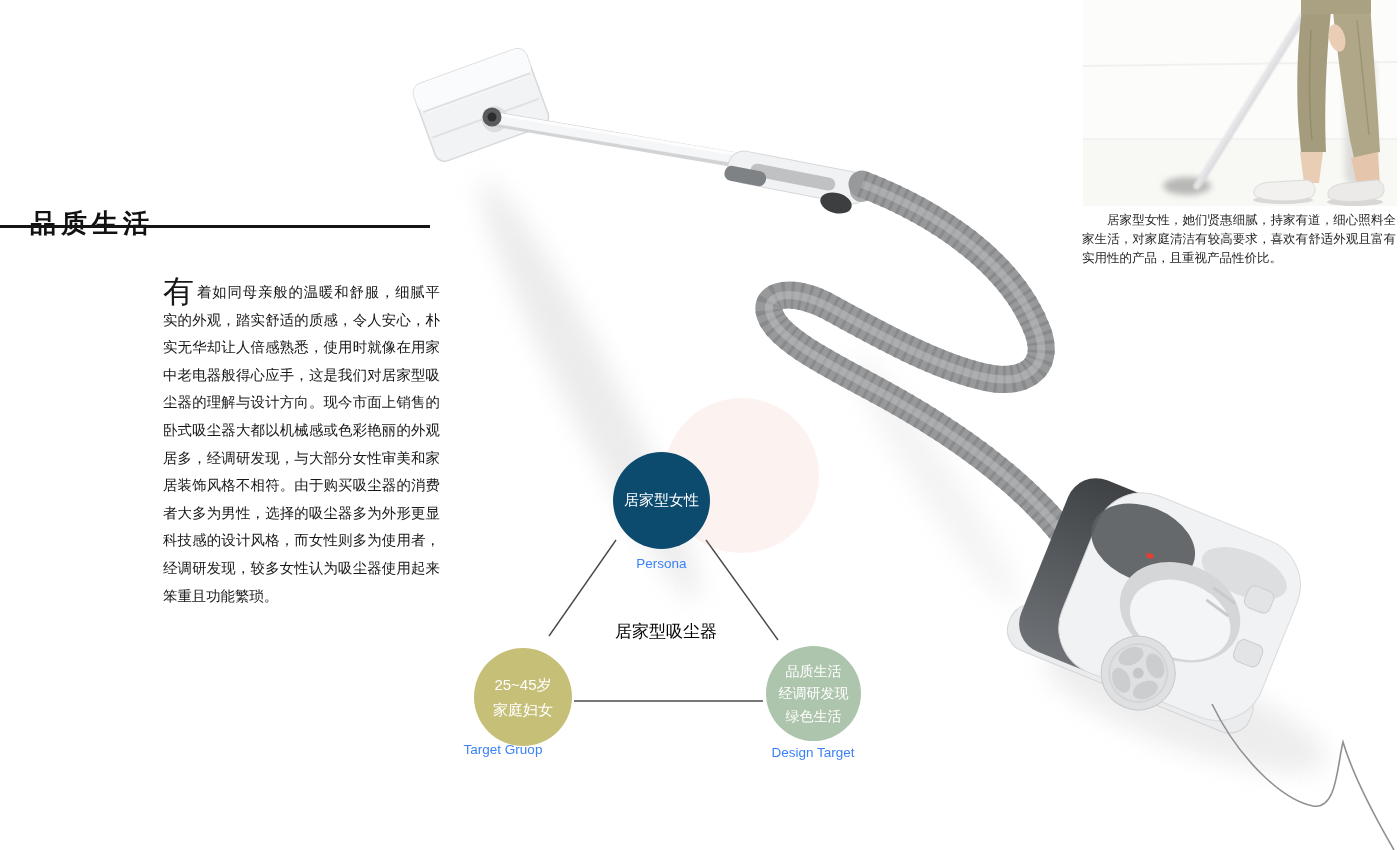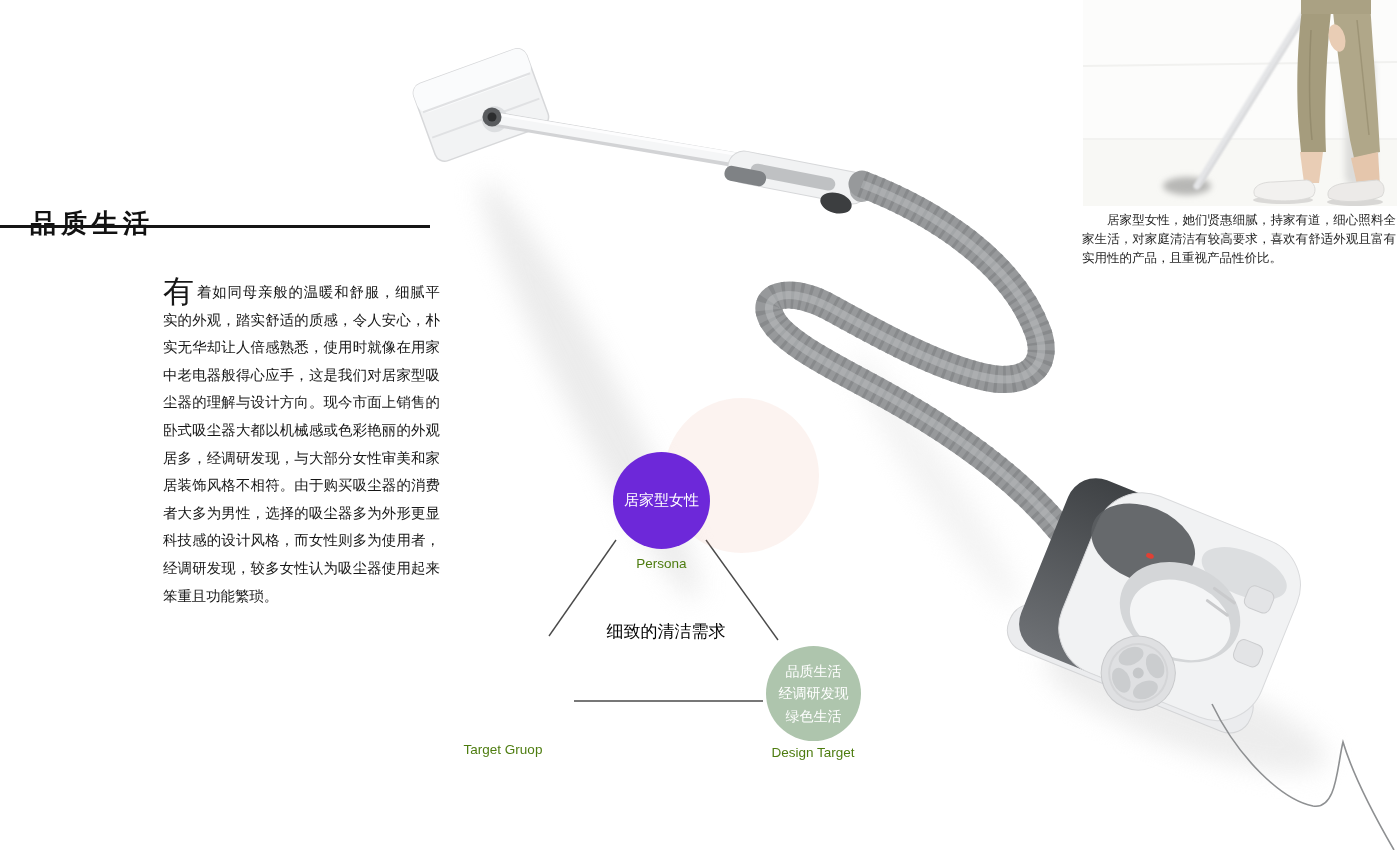--- a/index.html
+++ b/index.html
@@ -22,21 +22,21 @@
   .art{position:absolute;left:0;top:0;width:1400px;height:850px;}
 
   
   .fade-circle{position:absolute;left:664px;top:398px;width:155px;height:155px;
       border-radius:50%;background:rgba(233,163,141,.13);}
   .circle{position:absolute;border-radius:50%;display:flex;flex-direction:column;
       align-items:center;justify-content:center;color:#fff;text-align:center;}
   .circle-persona{left:613px;top:452px;width:97px;height:97px;font-size:15px;}
   .circle-target {left:474px;top:648px;width:98px;height:98px;font-size:15px;line-height:25px;}
   .circle-design {left:766px;top:646px;width:95px;height:95px;font-size:14px;line-height:22.5px;justify-content:center;}
-  .circle-caption{position:absolute;font-size:13.5px;color:#4d7c0f;text-align:center;}
+  .circle-caption{position:absolute;font-size:13.5px;color:#3b82f6;text-align:center;}
   .cap-persona{left:613px;top:556px;width:97px;}
   .cap-target {left:448px;top:742px;width:110px;}
   .cap-design {left:759px;top:745px;width:108px;}
   .center-label{position:absolute;left:596px;top:620px;width:140px;text-align:center;
       font-size:17px;color:#000;}
 
   
   .photo{position:absolute;left:1083px;top:0;width:314px;height:206px;overflow:hidden;background:#fbfbfa;}
   .photo-caption{position:absolute;left:1082px;top:211px;width:314px;margin:0;
       font-size:12.5px;line-height:19px;color:#1f1f1f;text-align:justify;text-indent:2em;}
@@ -141,34 +141,38 @@
 
   <h1 class="page-title">品质生活</h1>
   <div class="title-rule"></div>
 
   <div class="intro">
     <p><span class="dropcap">有</span><span>着如同母亲般的温暖和舒服，细腻平实的外观，踏实舒适的质感，令人安心，朴实无华却让人倍感熟悉，使用时就像在用家中老电器般得心应手，这是我们对居家型吸尘器的理解与设计方向。现今市面上销售的卧式吸尘器大都以机械感或色彩艳丽的外观居多，经调研发现，与大部分女性审美和家居装饰风格不相符。由于购买吸尘器的消费者大多为男性，选择的吸尘器多为外形更显科技感的设计风格，而女性则多为使用者，经调研发现，较多女性认为吸尘器使用起来笨重且功能繁琐。</span></p>
   </div>
 
   <div class="fade-circle"></div>
 
-  <div class="circle circle-persona" style="background-color: #6d28d9;">
+  <div class="circle circle-persona" style="background-color: #0c4a6e;">
     <span>居家型女性</span>
+  </div>
+  <div class="circle circle-target" style="background-color: rgb(198, 191, 119);">
+    <span>25~45岁</span>
+    <span>家庭妇女</span>
   </div>
   <div class="circle circle-design" style="background-color: rgb(174, 197, 173);">
     <span>品质生活</span>
     <span>经调研发现</span>
     <span>绿色生活</span>
   </div>
 
   <div class="circle-caption cap-persona">Persona</div>
   <div class="circle-caption cap-target">Target Gruop</div>
   <div class="circle-caption cap-design">Design Target</div>
 
-  <div class="center-label">细致的清洁需求</div>
+  <div class="center-label">居家型吸尘器</div>
 
   <div class="photo">
     <svg width="314" height="206" viewBox="0 0 314 206" xmlns="http://www.w3.org/2000/svg">
       <defs>
         <filter id="pb3" x="-60%" y="-60%" width="220%" height="220%">
             <feGaussianBlur stdDeviation="3"></feGaussianBlur>
           </filter>
         <filter id="pb1" x="-60%" y="-60%" width="220%" height="220%">
             <feGaussianBlur stdDeviation="1.2"></feGaussianBlur>
           </filter>

